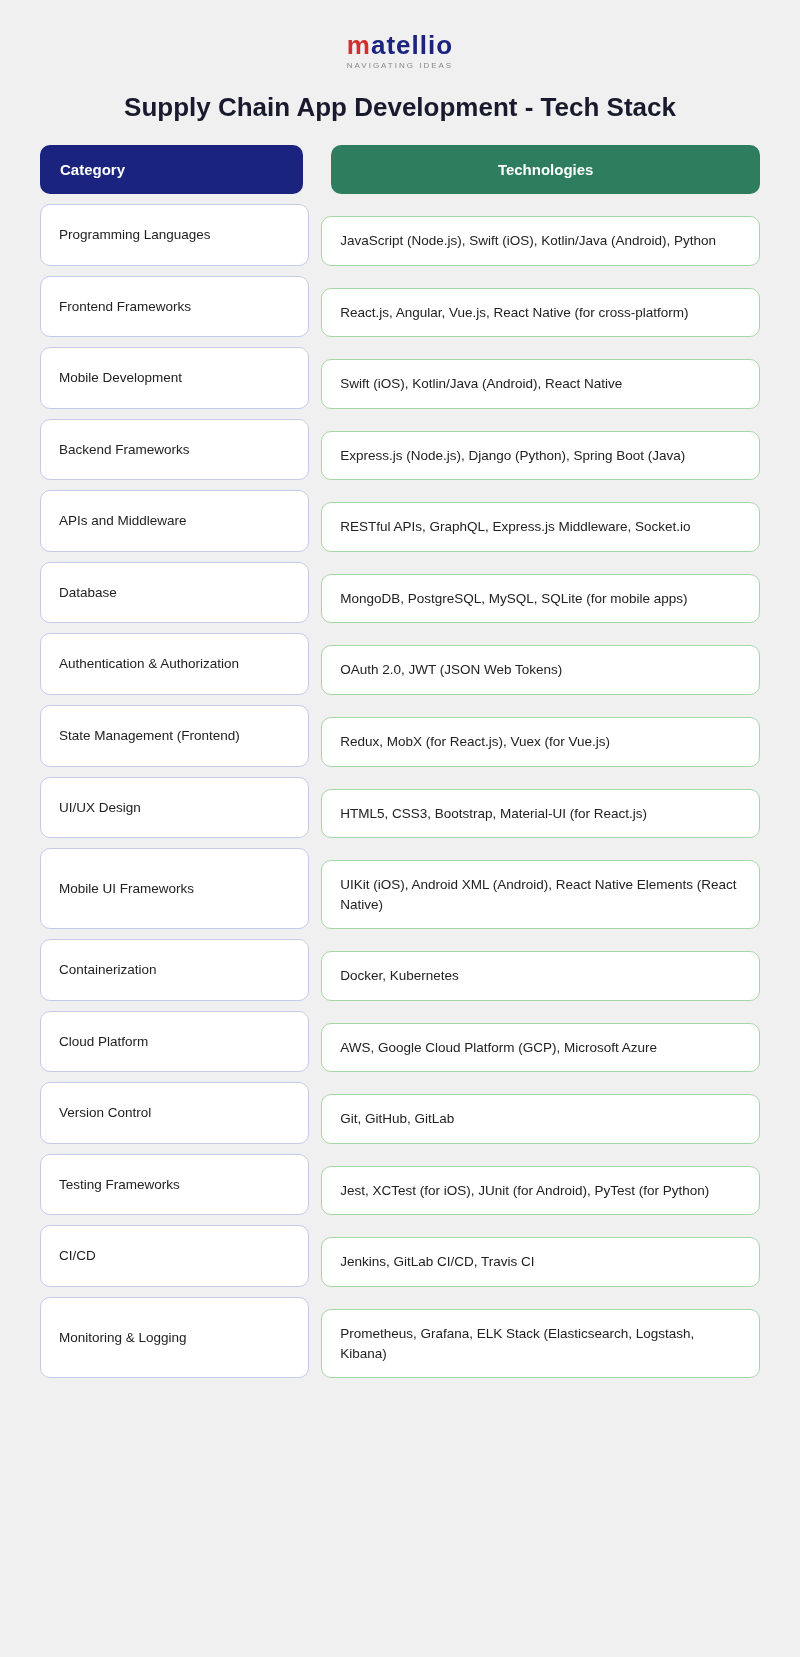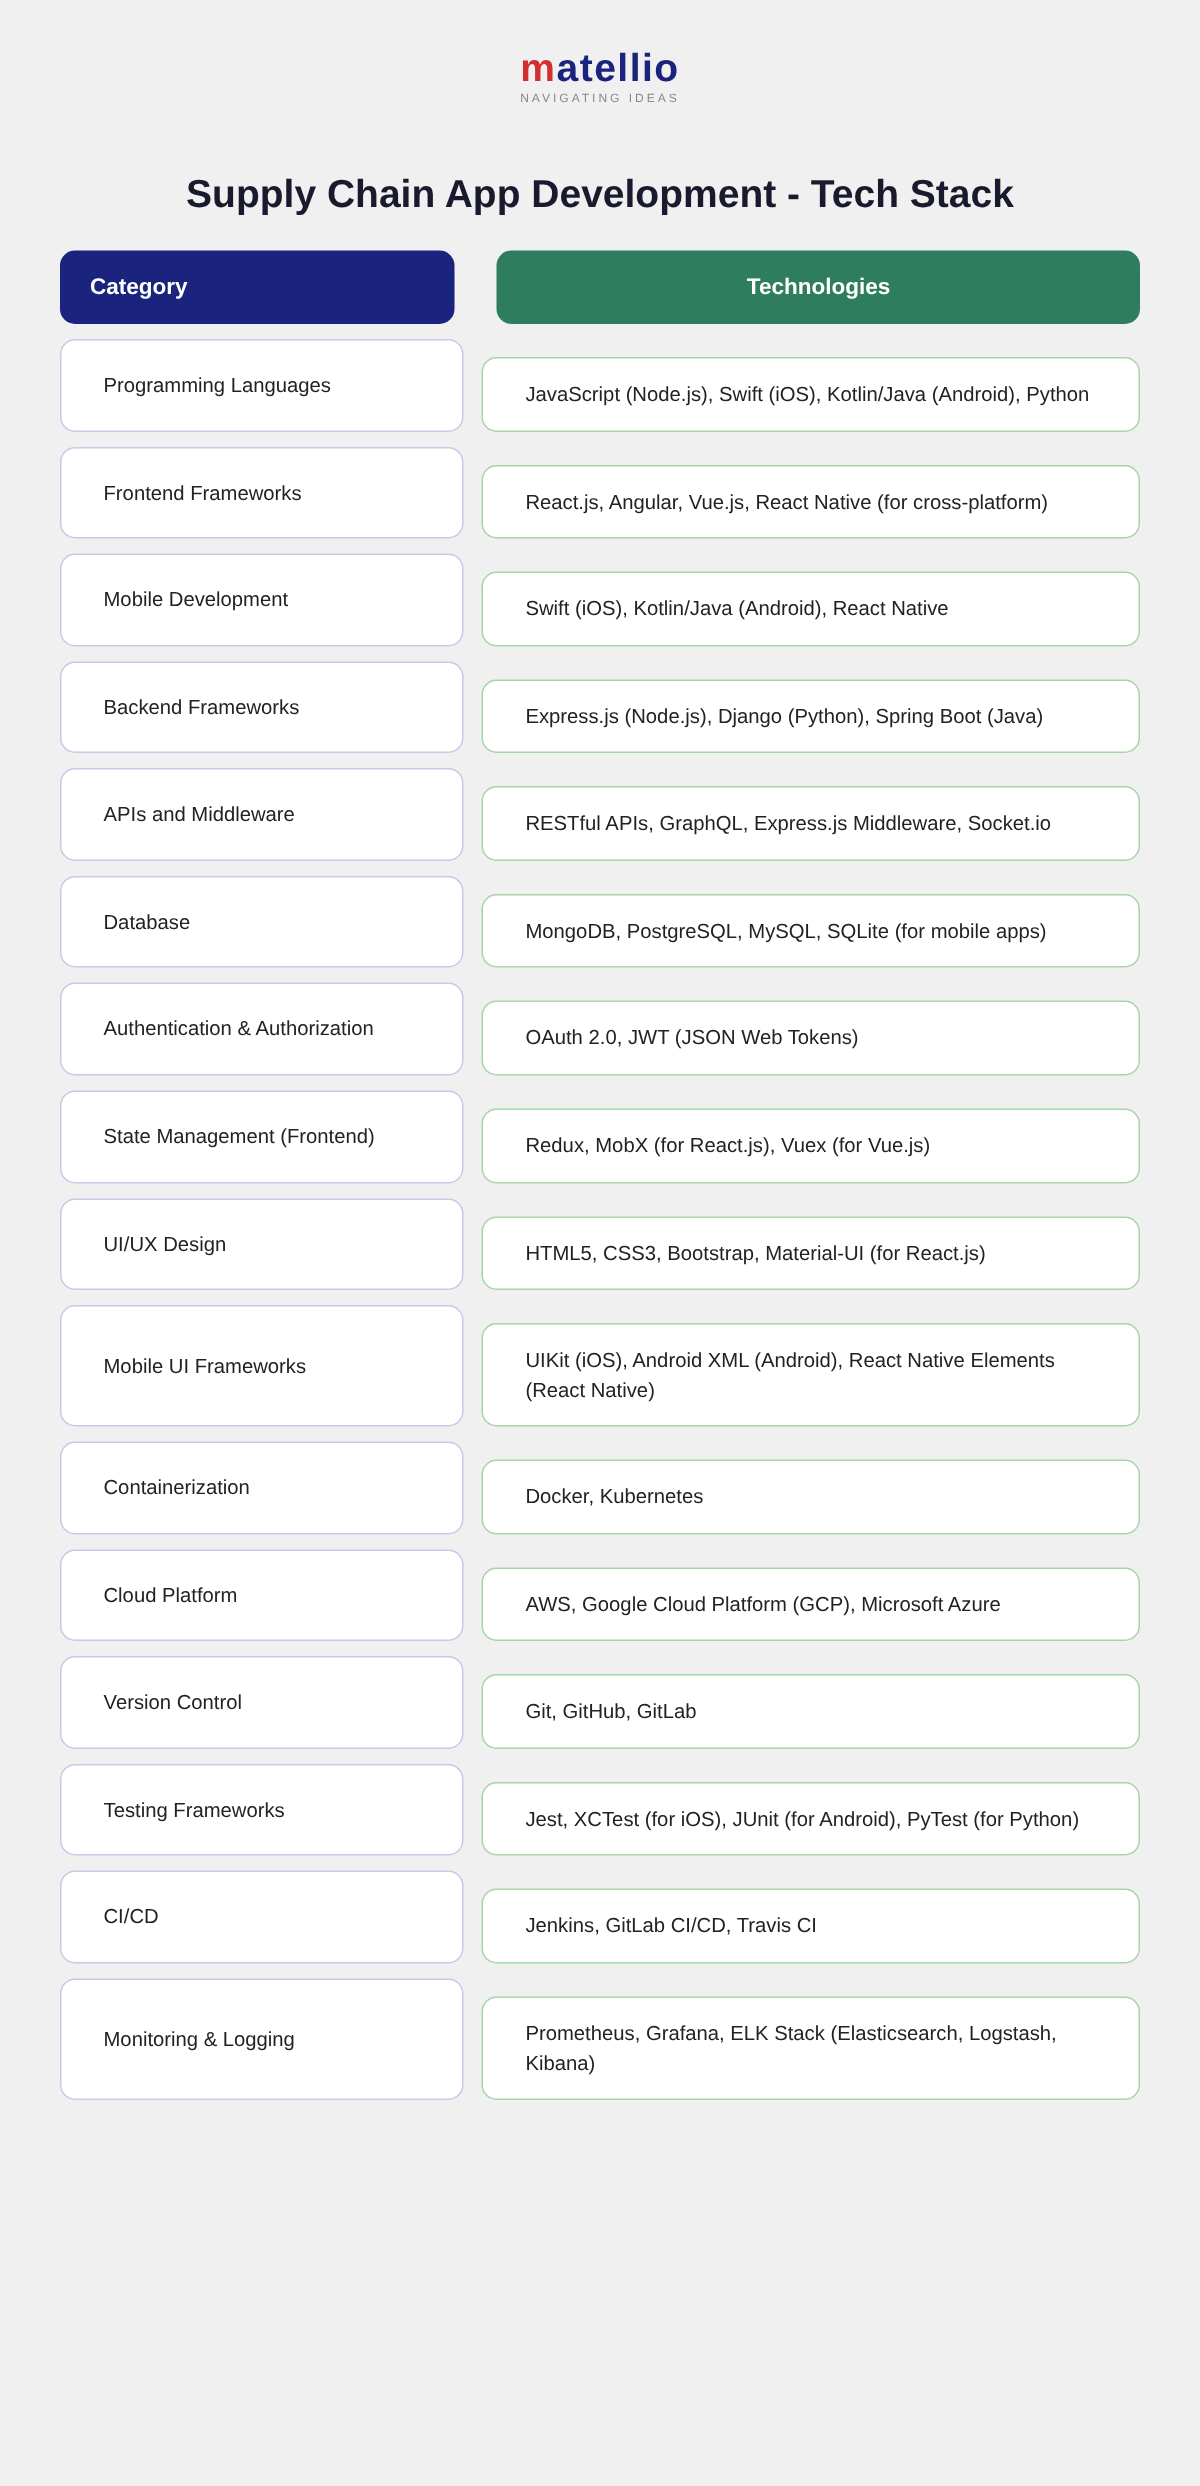--- a/index.html
+++ b/index.html
@@ -29,21 +29,21 @@
       color: #888;
       text-align: center;
       letter-spacing: 2px;
       text-transform: uppercase;
     }
 
     .page-title {
       font-size: 26px;
       font-weight: bold;
       color: #1a1a2e;
-      margin: 34px 0 22px 0;
+      margin: 12px 0 22px 0;
     }
 
     .table-container {
       width: 100%;
       display: flex;
       flex-direction: column;
       gap: 0;
     }
 
     .table-header {
@@ -77,21 +77,21 @@
       gap: 10px;
     }
 
     .table-row {
       display: flex;
       gap: 12px;
       align-items: stretch;
     }
 
     .cell {
-      padding: 14px 28px;
+      padding: 14px 18px;
       border-radius: 10px;
       font-size: 13.5px;
       line-height: 1.45;
       color: #222;
     }
 
     .cell-category {
       background-color: #fff;
       border: 1.5px solid #c5cae9;
       width: 38%;

